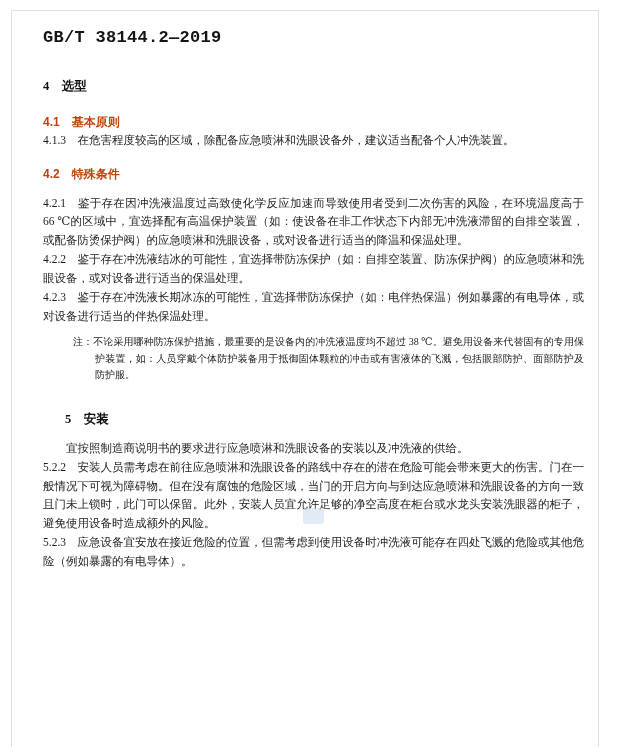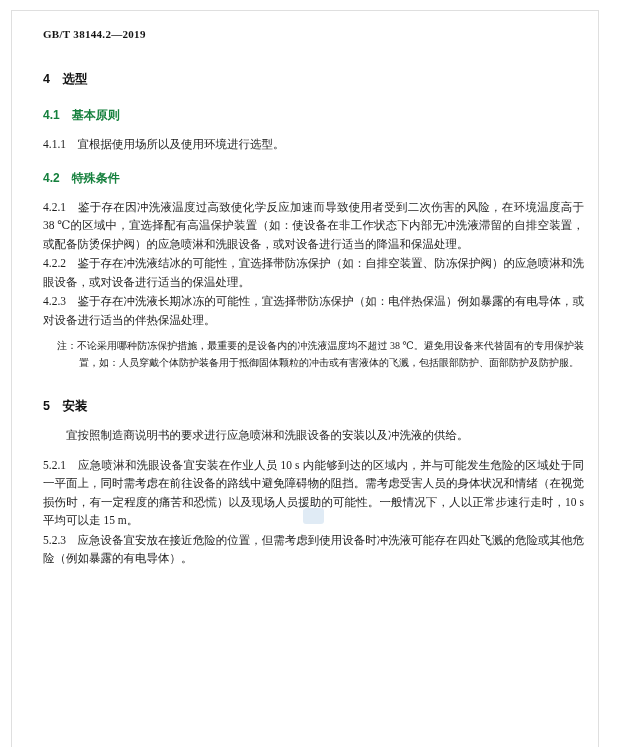--- a/index.html
+++ b/index.html
@@ -21,64 +21,64 @@
     top: 10px;
     width: 588px;
     height: 780px;
     box-sizing: border-box;
     background: #ffffff;
     border: 1px solid #dfdfdf;
     border-bottom: none;
     padding: 17px 14px 0 31px;
   }
   .doc-code {
-    font-family: Liberation Serif, serif;
+    font-family: Liberation Mono, monospace;
     font-weight: 700;
-    font-size: 11px;
+    font-size: 17px;
     letter-spacing: 0.3px;
     color: #141414;
   }
   .h-lvl1 {
-    font-family: Liberation Sans, sans-serif;
+    font-family: Liberation Serif, serif;
     font-weight: 700;
     font-size: 12.5px;
     color: #111;
     margin: 0;
   }
   .h-lvl2 {
     font-family: "Liberation Sans", "DejaVu Sans", sans-serif;
     font-weight: 700;
     font-size: 12px;
-    color: #15803d;
+    color: #c2410c;
     margin: 0;
   }
   .para {
     font-size: 11.5px;
     line-height: 18.5px;
     text-align: justify;
     margin: 0 0 1px 0;
     color: #1d1d1d;
   }
   .para-indent {
     text-indent: 2em;
   }
   .note {
     font-size: 10px;
     line-height: 16.5px;
     text-align: justify;
     color: #222;
-    margin: 9px 0 0 14px;
+    margin: 9px 0 0 30px;
     padding-left: 22px;
     text-indent: -22px;
   }
   
   .mt-after-header { margin-top: 31px; }
   .mt-h2          { margin-top: 19px; }
   .mt-p-first     { margin-top: 11px; }
-  .mt-chapter     { margin-top: 27px; }
+  .mt-chapter     { margin-top: 27px; margin-left: 22px; }
   .mt-h2-small    { margin-top: 16px; }
   .wm {
     position: absolute;
     left: 291px;
     top: 497px;
     width: 21px;
     height: 16px;
     border-radius: 3px;
     opacity: 0.55;
   }
@@ -87,34 +87,34 @@
 <body>
 
 <div class="sheet">
 
   <div class="doc-code">GB/T 38144.2—2019</div>
 
   <h2 class="h-lvl1 mt-after-header">4　选型</h2>
 
   <h3 class="h-lvl2 mt-h2">4.1　基本原则</h3>
 
-  <p class="para mt-p-first">4.1.1　宜根据使用场所以及使用环境进行选型。</p>
+  <p class="para">4.1.3　在危害程度较高的区域，除配备应急喷淋和洗眼设备外，建议适当配备个人冲洗装置。</p>
 
   <h3 class="h-lvl2 mt-h2-small">4.2　特殊条件</h3>
 
-  <p class="para mt-p-first">4.2.1　鉴于存在因冲洗液温度过高致使化学反应加速而导致使用者受到二次伤害的风险，在环境温度高于 38 ℃的区域中，宜选择配有高温保护装置（如：使设备在非工作状态下内部无冲洗液滞留的自排空装置，或配备防烫保护阀）的应急喷淋和洗眼设备，或对设备进行适当的降温和保温处理。</p>
+  <p class="para mt-p-first">4.2.1　鉴于存在因冲洗液温度过高致使化学反应加速而导致使用者受到二次伤害的风险，在环境温度高于 66 ℃的区域中，宜选择配有高温保护装置（如：使设备在非工作状态下内部无冲洗液滞留的自排空装置，或配备防烫保护阀）的应急喷淋和洗眼设备，或对设备进行适当的降温和保温处理。</p>
   <p class="para">4.2.2　鉴于存在冲洗液结冰的可能性，宜选择带防冻保护（如：自排空装置、防冻保护阀）的应急喷淋和洗眼设备，或对设备进行适当的保温处理。</p>
   <p class="para">4.2.3　鉴于存在冲洗液长期冰冻的可能性，宜选择带防冻保护（如：电伴热保温）例如暴露的有电导体，或对设备进行适当的伴热保温处理。</p>
 
   <p class="note">注：不论采用哪种防冻保护措施，最重要的是设备内的冲洗液温度均不超过 38 ℃。避免用设备来代替固有的专用保护装置，如：人员穿戴个体防护装备用于抵御固体颗粒的冲击或有害液体的飞溅，包括眼部防护、面部防护及防护服。</p>
 
   <h2 class="h-lvl1 mt-chapter">5　安装</h2>
 
 
   <p class="para para-indent mt-p-first">宜按照制造商说明书的要求进行应急喷淋和洗眼设备的安装以及冲洗液的供给。</p>
 
 
-  <p class="para mt-p-first">5.2.1　应急喷淋和洗眼设备宜安装在作业人员 10 s 内能够到达的区域内，并与可能发生危险的区域处于同一平面上，同时需考虑在前往设备的路线中避免障碍物的阻挡。需考虑受害人员的身体状况和情绪（在视觉损伤时，有一定程度的痛苦和恐慌）以及现场人员援助的可能性。一般情况下，人以正常步速行走时，10 s 平均可以走 15 m。</p>
+  <p class="para">5.2.2　安装人员需考虑在前往应急喷淋和洗眼设备的路线中存在的潜在危险可能会带来更大的伤害。门在一般情况下可视为障碍物。但在没有腐蚀的危险区域，当门的开启方向与到达应急喷淋和洗眼设备的方向一致且门未上锁时，此门可以保留。此外，安装人员宜允许足够的净空高度在柜台或水龙头安装洗眼器的柜子，避免使用设备时造成额外的风险。</p>
   <p class="para">5.2.3　应急设备宜安放在接近危险的位置，但需考虑到使用设备时冲洗液可能存在四处飞溅的危险或其他危险（例如暴露的有电导体）。</p>
 
   <div class="wm" style="background: rgb(199, 219, 236);"></div>
 
 </div>
 
 </body></html>

